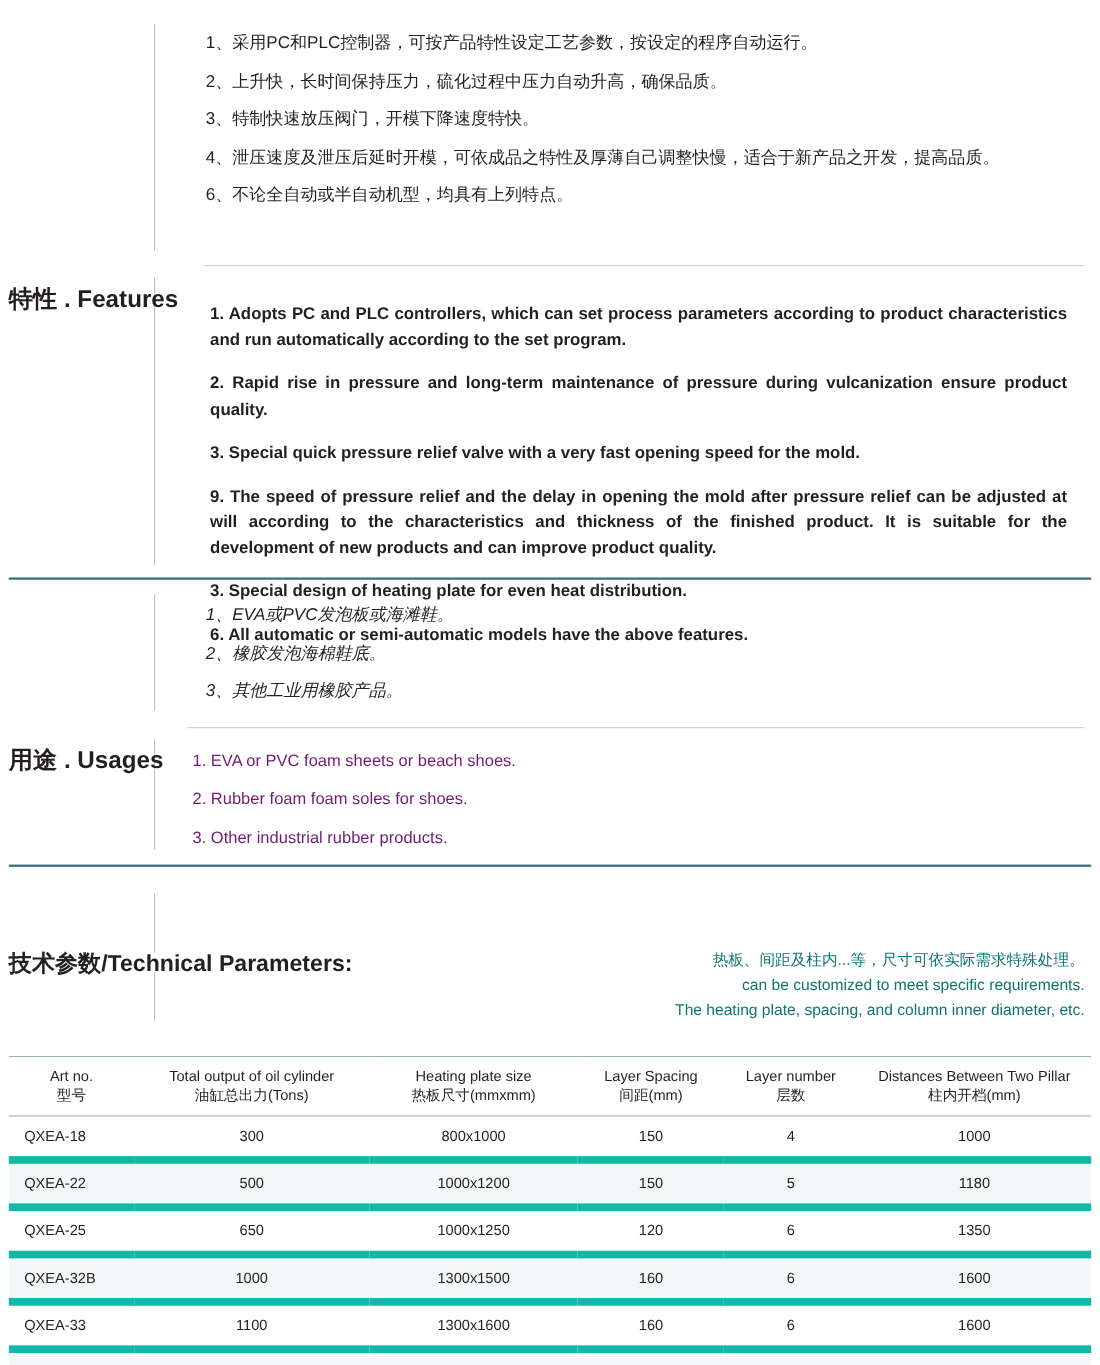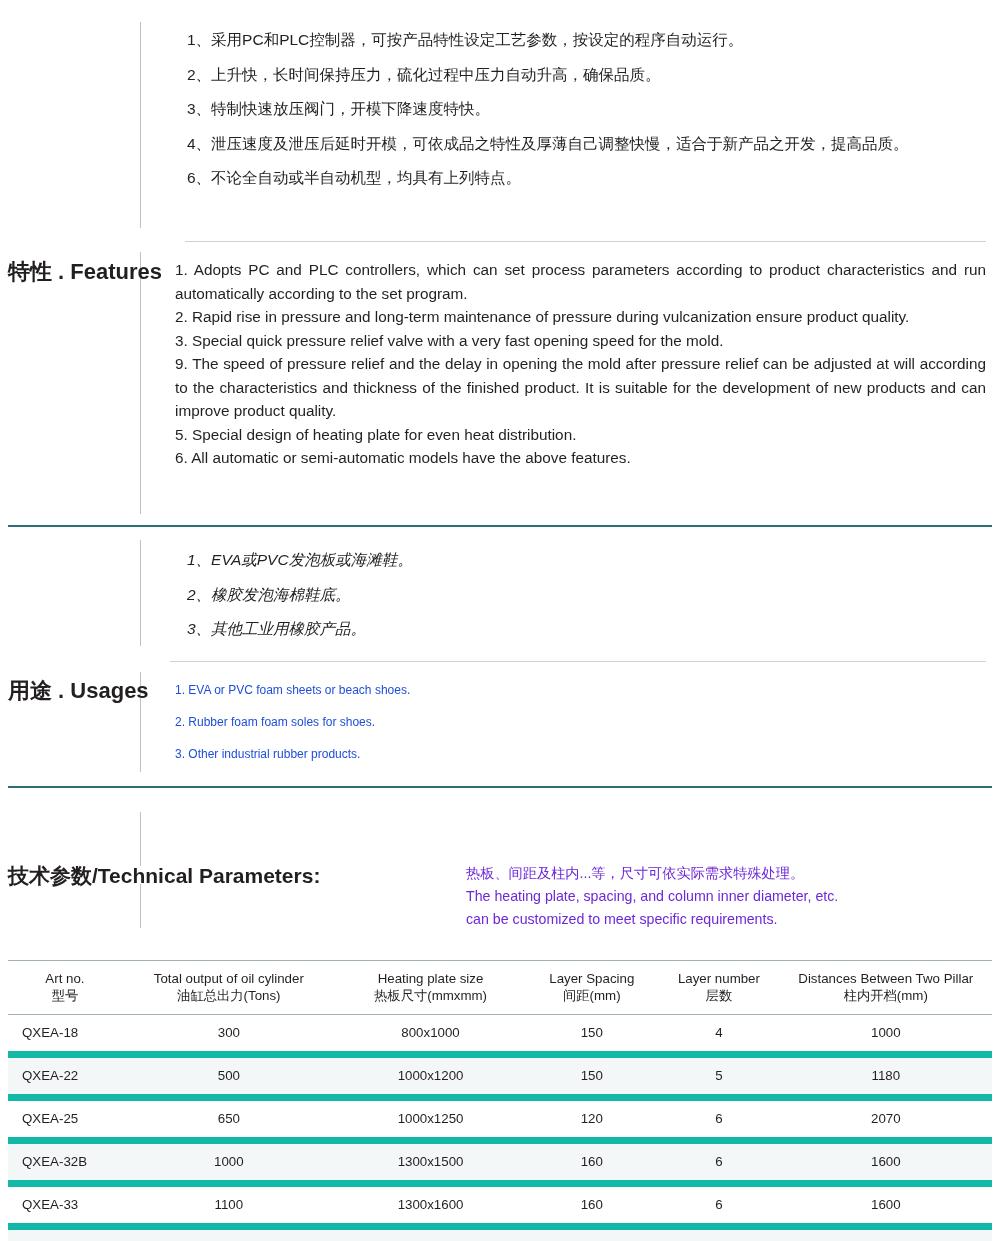--- a/index.html
+++ b/index.html
@@ -74,49 +74,50 @@
 
   .en-block {
     position: absolute;
     left: 175px;
     right: 14px;
     font-size: 15.3px;
     line-height: 23.5px;
     color: #231f20;
     text-align: justify;
   }
-  .en-block p { margin: 0; }
+  .en-block p { margin: 16px; font-weight: bold; }
   .en-block.justify p { text-align: justify; text-align-last: left; }
 
   .en-list {
     position: absolute;
     left: 175px;
     right: 14px;
-    font-size: 12px;
+    font-size: 15px;
     line-height: 1;
-    color: #1d4ed8;
+    color: #701a75;
   }
   .en-list .li { margin-bottom: 20px; }
   .en-list .li:last-child { margin-bottom: 0; }
 
   
   .tech-title {
     position: absolute;
     left: 8px;
     font-size: 21px;
     font-weight: bold;
     color: #231f20;
     white-space: nowrap;
   }
   .tech-note {
     position: absolute;
     right: 14px;
+    text-align: right;
     font-size: 14.2px;
     line-height: 23px;
-    color: #6d28d9;
+    color: #0f766e;
     width: 520px;
   }
   .tech-note .cn { font-size: 14.2px; }
 
   
   .tbl {
     position: absolute;
     left: 8px;
     width: 984px;
     border-collapse: collapse;
@@ -171,21 +172,21 @@
   </div>
 
   <div class="sec-head" style="top:229px;">特性 . Features</div>
   <div class="sec-head-rule" style="top:241px;left:185px;right:14px;"></div>
 
   <div class="en-block justify" style="top:258px;">
     <p>1. Adopts PC and PLC controllers, which can set process parameters according to product characteristics and run automatically according to the set program.</p>
     <p>2. Rapid rise in pressure and long-term maintenance of pressure during vulcanization ensure product quality.</p>
     <p>3. Special quick pressure relief valve with a very fast opening speed for the mold.</p>
     <p>9. The speed of pressure relief and the delay in opening the mold after pressure relief can be adjusted at will according to the characteristics and thickness of the finished product. It is suitable for the development of new products and can improve product quality.</p>
-    <p>5. Special design of heating plate for even heat distribution.</p>
+    <p>3. Special design of heating plate for even heat distribution.</p>
     <p>6. All automatic or semi-automatic models have the above features.</p>
   </div>
 
   <div class="hrule-thick" style="top:525px;"></div>
 
   <div class="cn-list" style="top:552px;font-style:italic;">
     <div class="li">1、EVA或PVC发泡板或海滩鞋。</div>
     <div class="li">2、橡胶发泡海棉鞋底。</div>
     <div class="li">3、其他工业用橡胶产品。</div>
   </div>
@@ -198,22 +199,22 @@
     <div class="li">2. Rubber foam foam soles for shoes.</div>
     <div class="li">3. Other industrial rubber products.</div>
   </div>
 
   <div class="hrule-thick" style="top:786px;"></div>
 
   <div class="tech-title" style="top:862px;">技术参数/Technical Parameters:</div>
 
   <div class="tech-note" style="top:862px;">
     <div class="cn">热板、间距及柱内...等，尺寸可依实际需求特殊处理。</div>
+    <div>can be customized to meet specific requirements.</div>
     <div>The heating plate, spacing, and column inner diameter, etc.</div>
-    <div>can be customized to meet specific requirements.</div>
   </div>
 
   <table class="tbl" style="top:960px;">
     <thead>
       <tr>
         <th class="col1">
           <div>Art no.</div>
           <div>型号</div>
         </th>
         <th class="col2">
@@ -254,21 +255,21 @@
         <td>150</td>
         <td>5</td>
         <td>1180</td>
       </tr>
       <tr>
         <td>QXEA-25</td>
         <td>650</td>
         <td>1000x1250</td>
         <td>120</td>
         <td>6</td>
-        <td>2070</td>
+        <td>1350</td>
       </tr>
       <tr>
         <td>QXEA-32B</td>
         <td>1000</td>
         <td>1300x1500</td>
         <td>160</td>
         <td>6</td>
         <td>1600</td>
       </tr>
       <tr>

